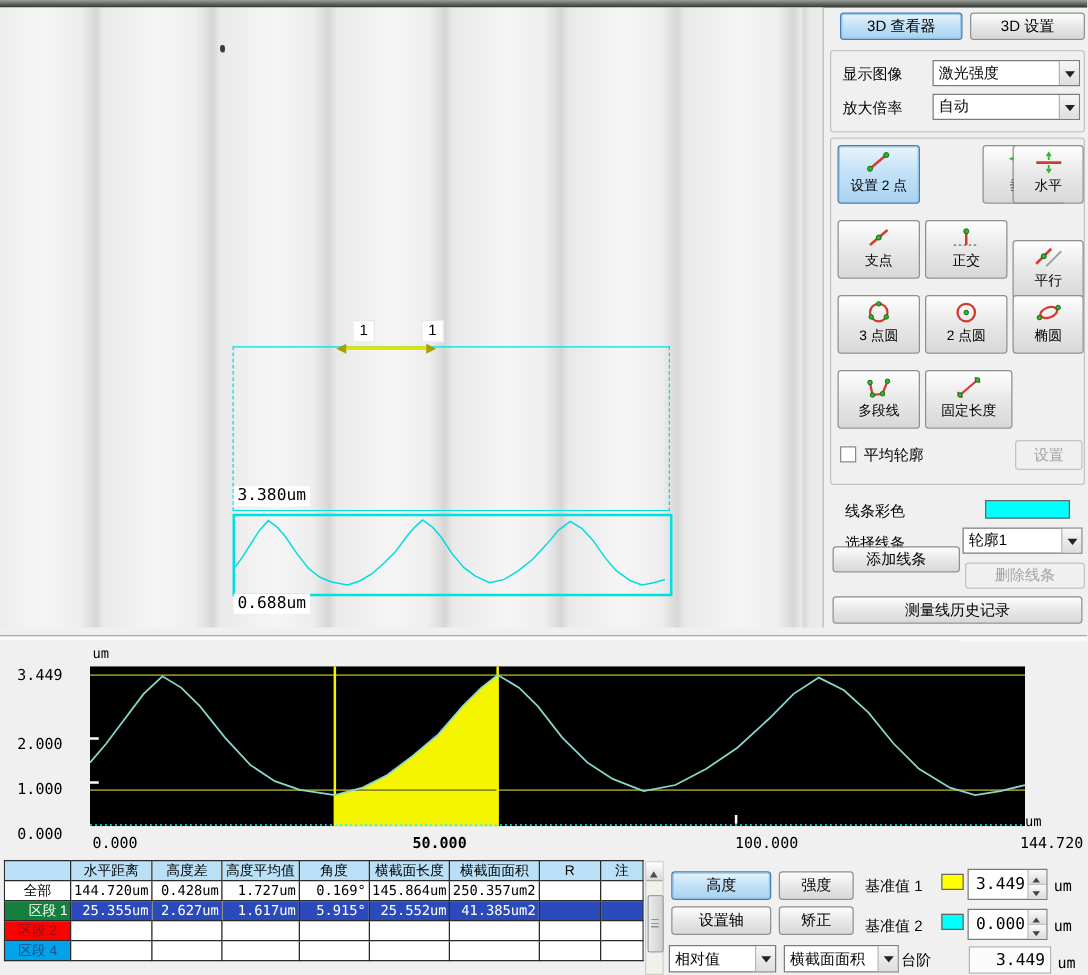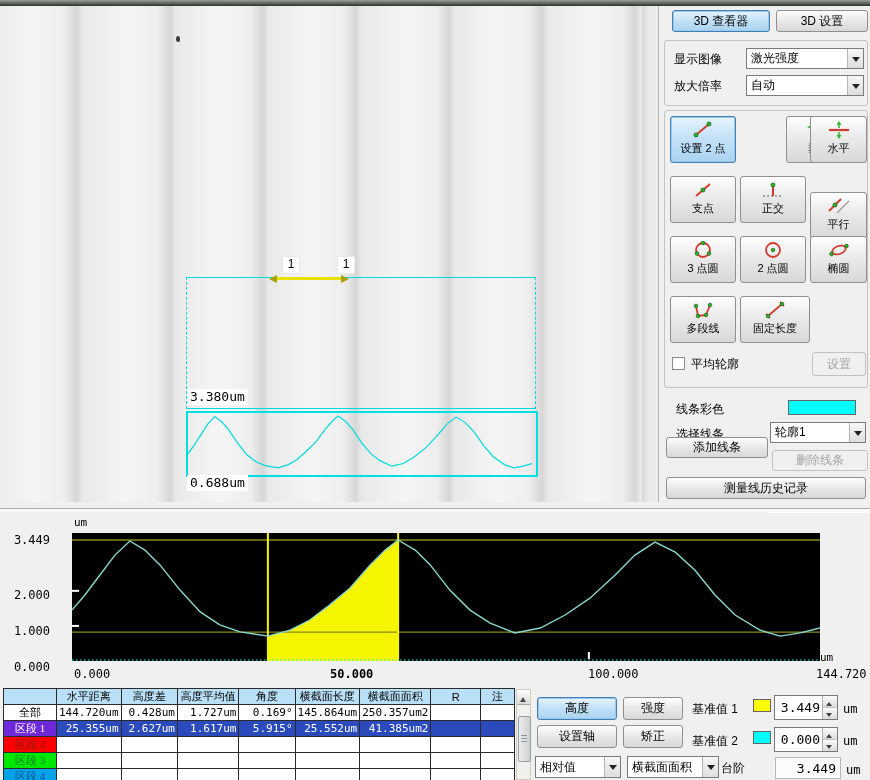--- a/index.html
+++ b/index.html
@@ -56,21 +56,21 @@
   .ytick{width:46px;text-align:right;font-size:12px;}
   .xtick{font-size:12px;}
   #plot-svg{position:absolute;left:72px;top:21px;}
 
   
   #table-wrap{left:3px;top:176px;width:512px;height:92px;overflow:hidden;}
   table{border-collapse:collapse;table-layout:fixed;font-size:11px;}
   td,th{border:1px solid #2a2a2a;height:14px;padding:0 2px;overflow:hidden;white-space:nowrap;box-sizing:border-box;}
   th{background:#b9e0f7;font-weight:normal;text-align:center;}
   td{background:#fff;text-align:right;font-family:"DejaVu Sans Mono","Liberation Mono",monospace;}
-  td.lab{text-align:center;font-family:Liberation Serif, serif;}
+  td.lab{text-align:center;font-family:Liberation Sans, sans-serif;}
   tr.sel td{background:#2b4bbd;color:#fff;}
   .vscroll{left:516px;top:177px;width:15px;height:91px;background:#f1f0eb;border:1px solid #d2cec6;box-sizing:border-box;}
   .sb-up{height:14px;background:linear-gradient(#ffffff,#d9d9d9);border-bottom:1px solid #a8a8a8;position:relative;}
   .sb-up::after{content:"";position:absolute;left:3px;top:4px;border:3.5px solid transparent;border-bottom:5px solid #4a4a4a;}
   .sb-thumb{position:absolute;left:1px;top:26px;width:11px;height:44px;background:linear-gradient(90deg,#ececec,#cfcfcf);
     border:1px solid #96a0ac;border-radius:2px;}
   .sb-thumb::after{content:"";position:absolute;left:2px;top:18px;width:6px;height:7px;
     background:repeating-linear-gradient(180deg,#8b95a1 0 1px,transparent 1px 3px);}
 
   
@@ -296,43 +296,32 @@
               <td>144.720um</td>
               <td>0.428um</td>
               <td>1.727um</td>
               <td>0.169°</td>
               <td>145.864um</td>
               <td>250.357um2</td>
               <td></td>
               <td></td>
             </tr>
             <tr class="sel">
-              <td class="lab" style="background: #6d28d9; color: rgb(255, 255, 255);">区段 1</td>
+              <td class="lab" style="background: #15803d; color: rgb(255, 255, 255); text-align: right;">区段 1</td>
               <td>25.355um</td>
               <td>2.627um</td>
               <td>1.617um</td>
               <td>5.915°</td>
               <td>25.552um</td>
               <td>41.385um2</td>
               <td></td>
               <td></td>
             </tr>
             <tr>
               <td class="lab" style="background: rgb(255, 0, 0); color: rgb(124, 26, 26);">区段 2</td>
-              <td></td>
-              <td></td>
-              <td></td>
-              <td></td>
-              <td></td>
-              <td></td>
-              <td></td>
-              <td></td>
-            </tr>
-            <tr>
-              <td class="lab" style="background: rgb(0, 232, 0); color: rgb(14, 122, 46);">区段 3</td>
               <td></td>
               <td></td>
               <td></td>
               <td></td>
               <td></td>
               <td></td>
               <td></td>
               <td></td>
             </tr>
             <tr>

